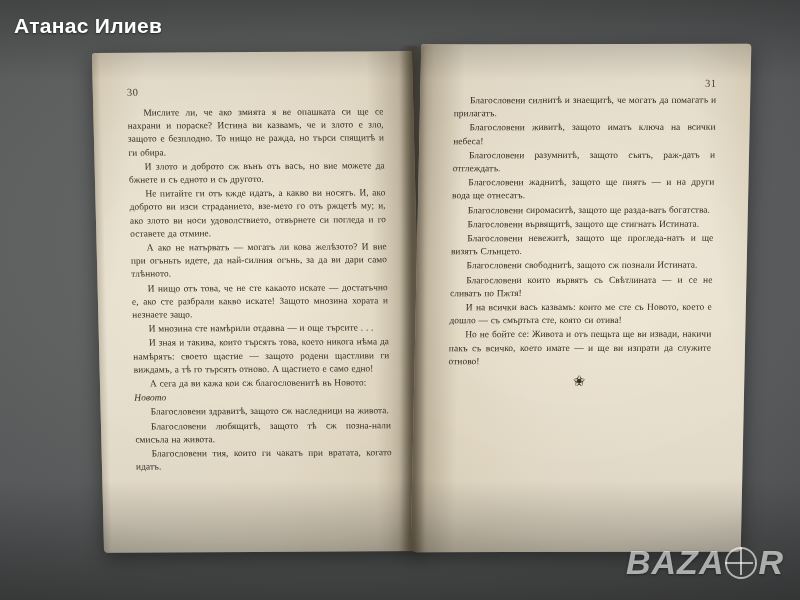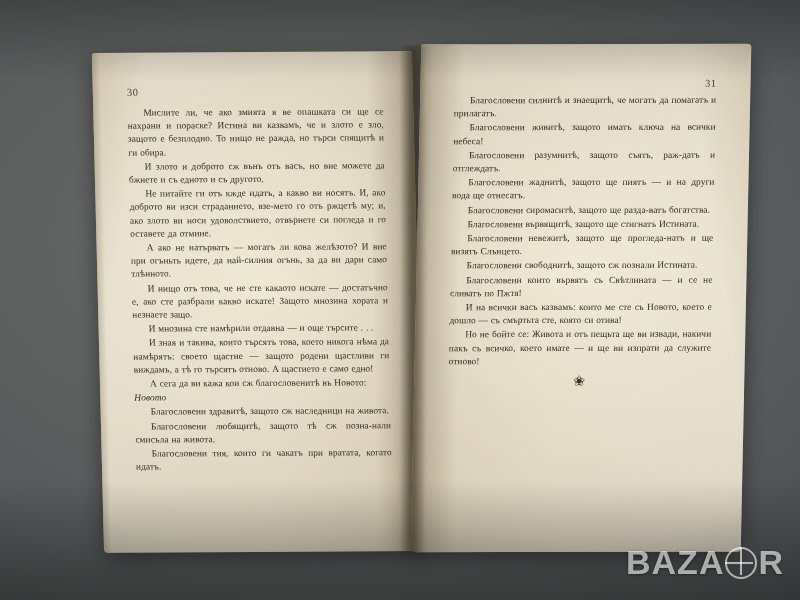--- a/index.html
+++ b/index.html
@@ -44,20 +44,21 @@
     bottom: 18px;
     z-index: 40;
     display: flex;
     align-items: center;
     color: rgba(255,255,255,0.62);
     font-family: "Liberation Sans", sans-serif;
     font-size: 34px;
     font-weight: 700;
     letter-spacing: 1px;
     text-shadow: 0 1px 3px rgba(0,0,0,0.4);
+    font-style: italic;
   }
   .wm-brand .globe {
     display: inline-block;
     width: 28px;
     height: 28px;
     border: 2px solid rgba(255,255,255,0.62);
     border-radius: 50%;
     position: relative;
     margin: 0 1px;
   }
@@ -283,20 +284,21 @@
         </div>
         <div class="ornament">✬</div>
       </div>
       <div class="grain"></div>
     </div>
 
   </div>
 
   <div class="table-shade"></div>
 
+  <div class="wm-top">Атанас Илиев</div>
 
   <div class="wm-brand">
     <span>BAZA</span>
     <span class="globe"></span>
     <span>R</span>
   </div>
 
 </div>
 
 </body></html>

